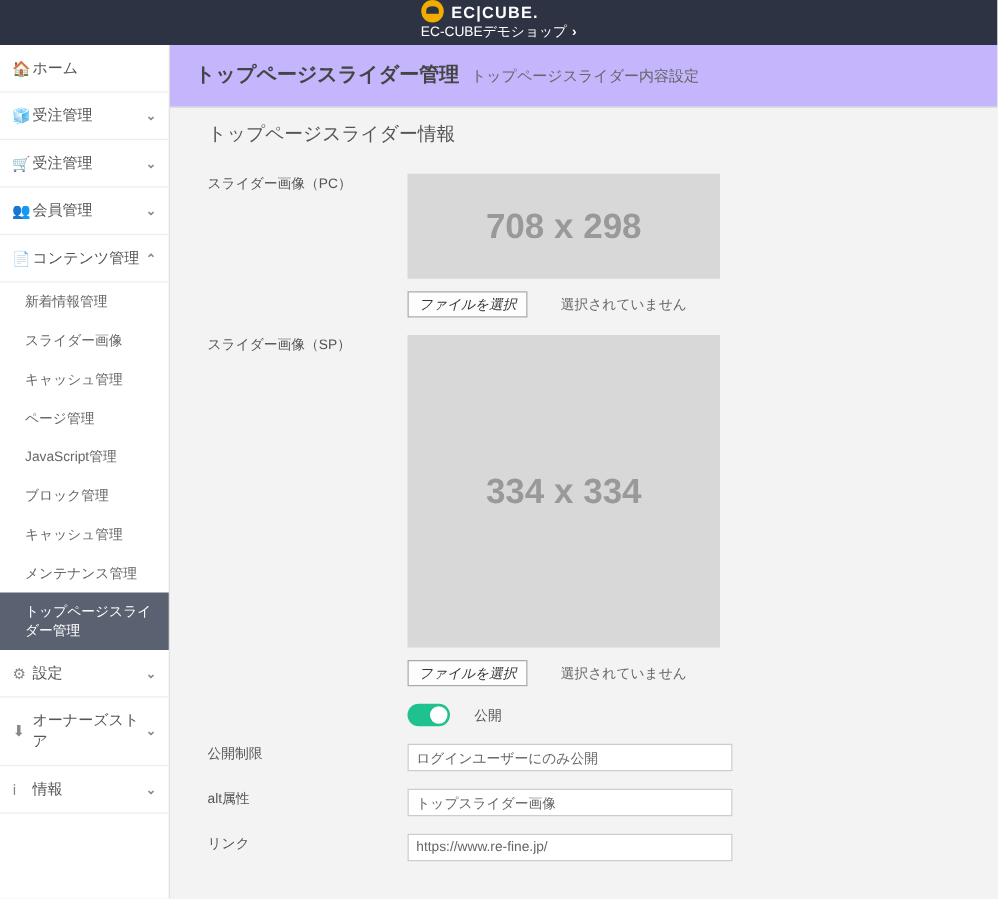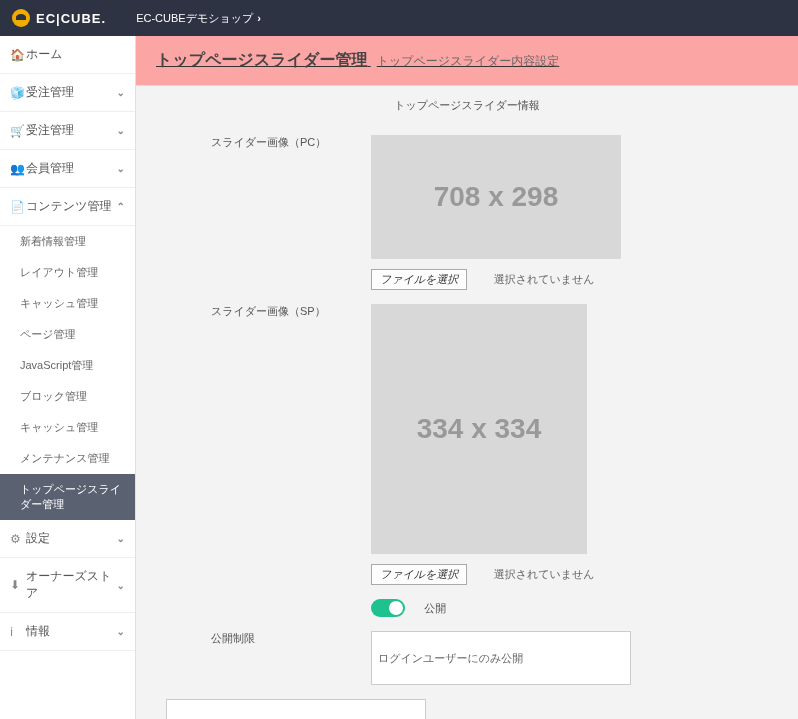--- a/index.html
+++ b/index.html
@@ -1,49 +1,49 @@
 <!DOCTYPE html>
 <html><head>
 <meta charset="utf-8">
 <style>
 * { box-sizing: border-box; margin: 0; padding: 0; }
 body { font-family: "Hiragino Kaku Gothic ProN", "メイリオ", Meiryo, sans-serif; font-size: 12px; color: #333; background: #f3f3f3; width: 798px; }
-.topbar { background: #2e3343; color: #fff; height: 36px; display: flex; align-items: center; padding: 0 12px; }
+.topbar { background: #2e3343; color: #fff; height: 36px; display: flex; align-items: center; padding: 0 12px; flex-direction: column; }
 .logo-wrap { display: flex; align-items: center; gap: 6px; margin-right: 30px; }
 .logo-badge { width: 18px; height: 18px; border-radius: 50%; background: #f0ad00; position: relative; }
 .logo-badge::after { content: ''; position: absolute; top: 5px; left: 4px; width: 10px; height: 6px; border-radius: 50% 50% 0 0; background: #2e3343; }
 .logo-text { font-weight: bold; font-size: 13px; letter-spacing: 1px; }
 .shop-link { font-size: 11px; display: flex; align-items: center; gap: 4px; color: #fff; cursor: pointer; }
 .layout { display: flex; }
 .sidebar { width: 136px; background: #fff; border-right: 1px solid #e0e0e0; min-height: 683px; }
 .menu-item { display: flex; align-items: center; padding: 10px 10px; border-bottom: 1px solid #eee; cursor: pointer; color: #555; }
 .menu-item .mi-icon { width: 16px; font-size: 12px; color: #888; }
 .menu-item .mi-label { flex: 1; font-size: 12px; }
 .menu-item .mi-caret { font-size: 10px; color: #888; }
 .submenu { }
 .sub-item { padding: 8px 10px 8px 20px; font-size: 11px; color: #666; cursor: pointer; }
 .sub-item.active { background: #5a6272; color: #fff; }
 .main { flex: 1; }
-.page-heading { padding: 14px 20px; border-bottom: 1px solid #ddd; background: #fca5a5; text-decoration: underline; }
+.page-heading { padding: 14px 20px; border-bottom: 1px solid #ddd; background: #c4b5fd; }
 .h1 { font-size: 16px; font-weight: bold; color: #444; display: inline; }
 .h1-sub { font-size: 12px; font-weight: normal; color: #666; display: inline; margin-left: 6px; }
-.section-label { font-size: 11px; color: #555; padding: 12px 30px 8px; text-align: center; }
+.section-label { font-size: 15px; color: #555; padding: 12px 30px 8px; }
 .form-area { padding: 0 30px 30px 30px; }
 .form-row { display: flex; padding-top: 14px; }
-.form-label { width: 160px; font-size: 11px; color: #555; padding-top: 0; margin-left: 45px; }
+.form-label { width: 160px; font-size: 11px; color: #555; padding-top: 0; }
 .form-field { flex: 1; }
 .placeholder-img { background: #d8d8d8; color: #999; display: flex; align-items: center; justify-content: center; font-size: 28px; font-weight: bold; }
-.ph-pc { width: 250px; height: 124px; }
-.ph-sp { width: 216px; height: 250px; }
+.ph-pc { width: 250px; height: 84px; }
+.ph-sp { width: 250px; height: 250px; }
 .file-btn { border: 1px solid #aaa; background: #fdfdfd; padding: 2px 8px; font-size: 11px; cursor: pointer; display: inline-block; margin-top: 10px; font-style: italic; }
 .file-status { font-size: 11px; color: #666; margin-left: 23px; }
 .toggle { width: 34px; height: 18px; border-radius: 9px; background: #1fc18f; position: relative; display: inline-block; vertical-align: middle; cursor: pointer; }
 .toggle::after { content: ''; position: absolute; width: 14px; height: 14px; background: #fff; border-radius: 50%; top: 2px; right: 2px; }
 .toggle-label { font-size: 11px; margin-left: 16px; vertical-align: middle; color: #555; }
-.text-input { width: 260px; padding: 20px 6px; font-size: 11px; border: 1px solid #ccc; background: #fff; color: #666; }
+.text-input { width: 260px; padding: 4px 6px; font-size: 11px; border: 1px solid #ccc; background: #fff; color: #666; }
 .caret-up::before { content: '⌃'; display: inline-block; font-weight: bold; }
 .caret-down::before { content: '⌄'; display: inline-block; font-weight: bold; }
 .chevron::before { content: '›'; font-weight: bold; }
 </style>
 </head>
 <body>
 
 <div class="topbar">
   <div class="logo-wrap">
     <span class="logo-badge"></span>
@@ -78,21 +78,21 @@
       <span class="mi-caret caret-down"></span>
     </div>
     <div class="menu-item">
       <span class="mi-icon">📄</span>
       <span class="mi-label">コンテンツ管理</span>
       <span class="mi-caret caret-up"></span>
     </div>
 
     <div class="submenu">
       <div class="sub-item">新着情報管理</div>
-      <div class="sub-item">レイアウト管理</div>
+      <div class="sub-item">スライダー画像</div>
       <div class="sub-item">キャッシュ管理</div>
       <div class="sub-item">ページ管理</div>
       <div class="sub-item">JavaScript管理</div>
       <div class="sub-item">ブロック管理</div>
       <div class="sub-item">キャッシュ管理</div>
       <div class="sub-item">メンテナンス管理</div>
       <div class="sub-item active">トップページスライダー管理</div>
     </div>
 
     <div class="menu-item">
@@ -153,21 +153,29 @@
       </div>
 
       <div class="form-row">
         <div class="form-label">公開制限</div>
         <div class="form-field">
           <input class="text-input" value="ログインユーザーにのみ公開" style="">
         </div>
       </div>
 
       <div class="form-row">
+        <div class="form-label">alt属性</div>
         <div class="form-field">
           <input class="text-input" value="トップスライダー画像" style="">
         </div>
       </div>
 
+      <div class="form-row">
+        <div class="form-label">リンク</div>
+        <div class="form-field">
+          <input class="text-input" value="https://www.re-fine.jp/" style="">
+          
+        </div>
+      </div>
 
     </div>
   </div>
 </div>
 
 </body></html>

